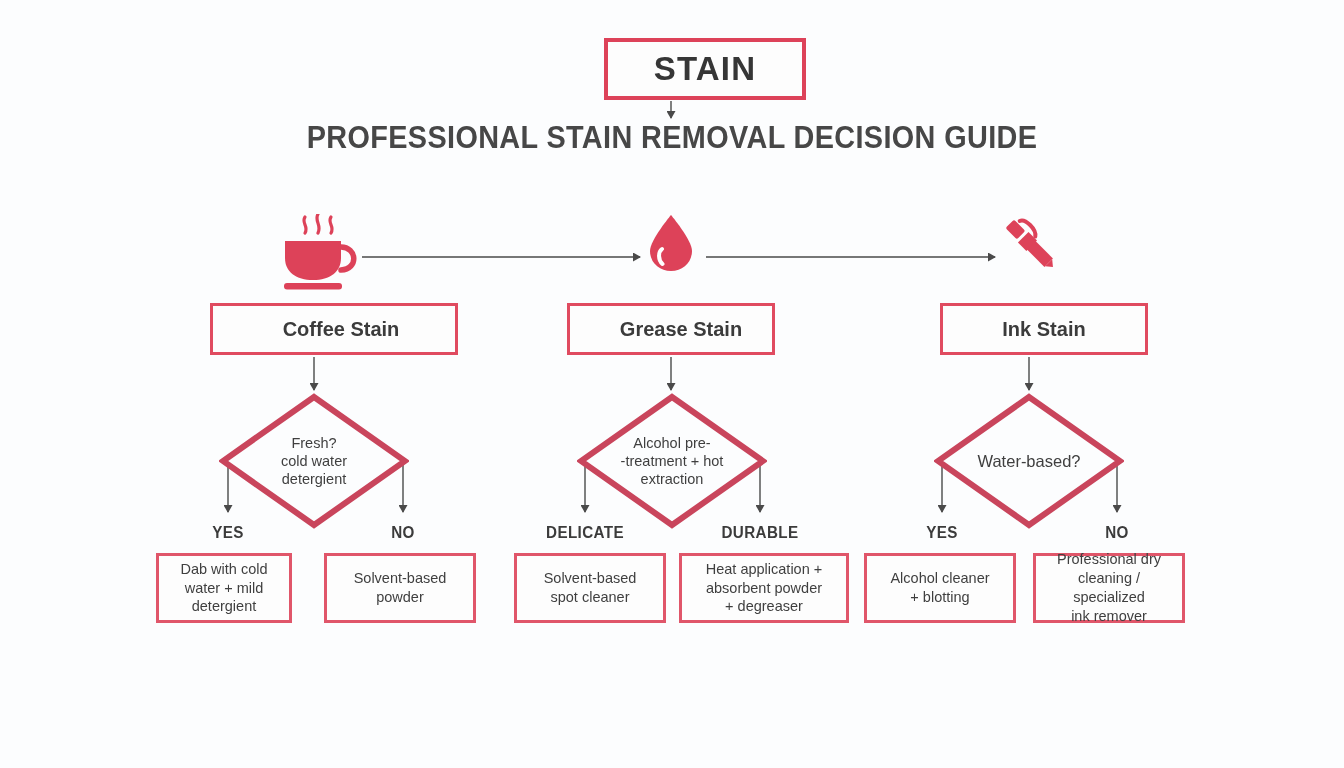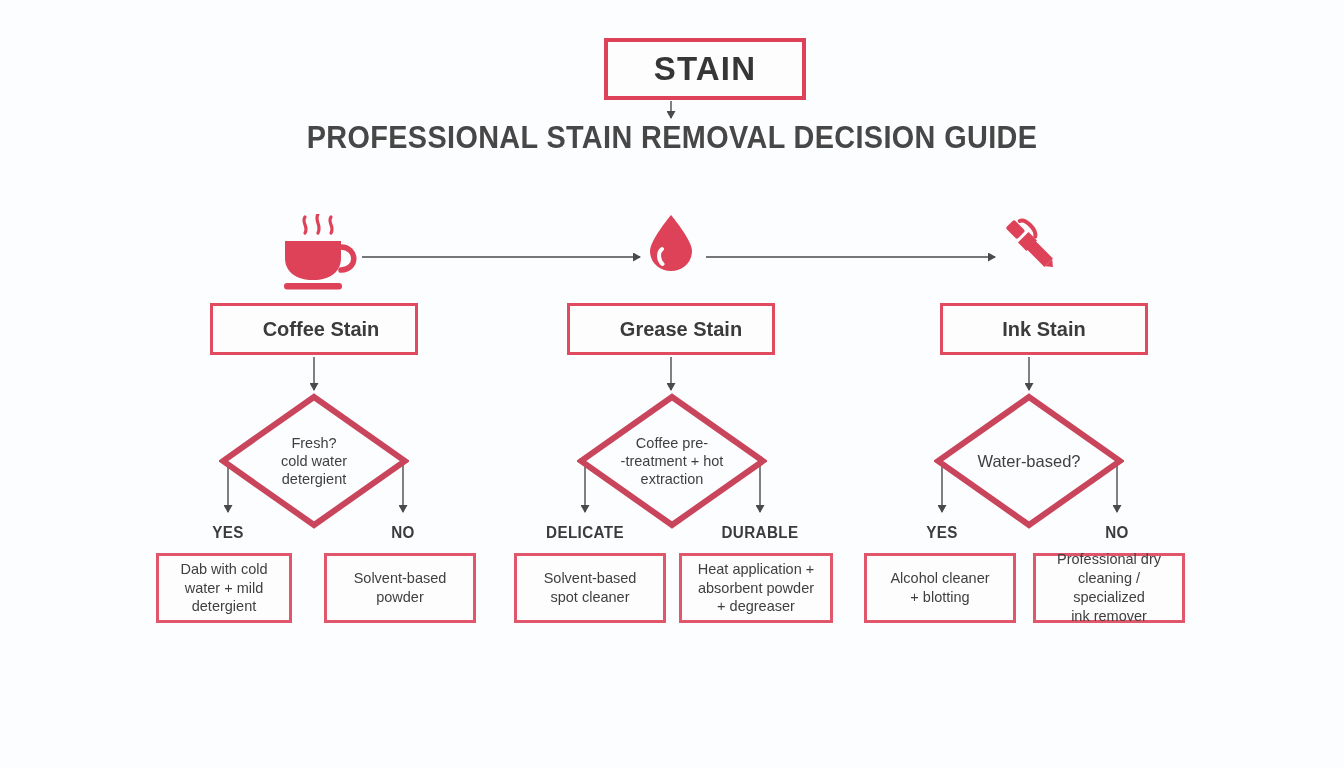--- a/index.html
+++ b/index.html
@@ -57,21 +57,21 @@
     background: #fdfdfd;
     box-sizing: border-box;
     display: flex; align-items: center; justify-content: center;
     top: 303px;
   }
   .cat-box .txt {
     font-size: 20px;
     font-weight: bold;
     color: #3b3b3b;
   }
-  #cat-box-0 { left: 210px; width: 208px; padding-left: 14px; }
+  #cat-box-0 { left: 210px; width: 248px; padding-left: 14px; }
   #cat-box-1 { left: 567px; width: 208px; padding-left: 20px; }
   #cat-box-2 { left: 940px; width: 208px; }
 
   
   .diamond-wrap {
     top: 393px;
     width: 190px; height: 136px;
   }
   #diamond-0 { left: 219px; }
   #diamond-1 { left: 577px; }
@@ -219,21 +219,21 @@
       <span>cold water</span>
       <span>detergient</span>
     </div>
   </div>
 
   <div class="abs diamond-wrap" id="diamond-1">
     <svg width="190" height="136" viewBox="0 0 190 136">
       <polygon points="95,4 186,68 95,132 4,68" fill="none" stroke="#c9455c" stroke-width="6"></polygon>
     </svg>
     <div class="diamond-label wide">
-      <span>Coffee pre-</span>
+      <span>Alcohol pre-</span>
       <span>-treatment + hot</span>
       <span>extraction</span>
     </div>
   </div>
 
   <div class="abs diamond-wrap" id="diamond-2">
     <svg width="190" height="136" viewBox="0 0 190 136">
       <polygon points="95,4 186,68 95,132 4,68" fill="none" stroke="#c9455c" stroke-width="6"></polygon>
     </svg>
     <div class="diamond-label">
@@ -263,21 +263,21 @@
     </div>
   </div>
 
   <div class="abs leaf-box" style="left:514px;width:152px;">
     <div class="txt">
       <div>Solvent-based</div>
       <div>spot cleaner</div>
     </div>
   </div>
 
-  <div class="abs leaf-box" style="left:679px;width:154px;">
+  <div class="abs leaf-box" style="left:679px;width:170px;">
     <div class="txt">
       <div>Heat application +</div>
       <div>absorbent powder</div>
       <div>+ degreaser</div>
     </div>
   </div>
 
   <div class="abs leaf-box" style="left:864px;width:152px;">
     <div class="txt">
       <div>Alcohol cleaner</div>

